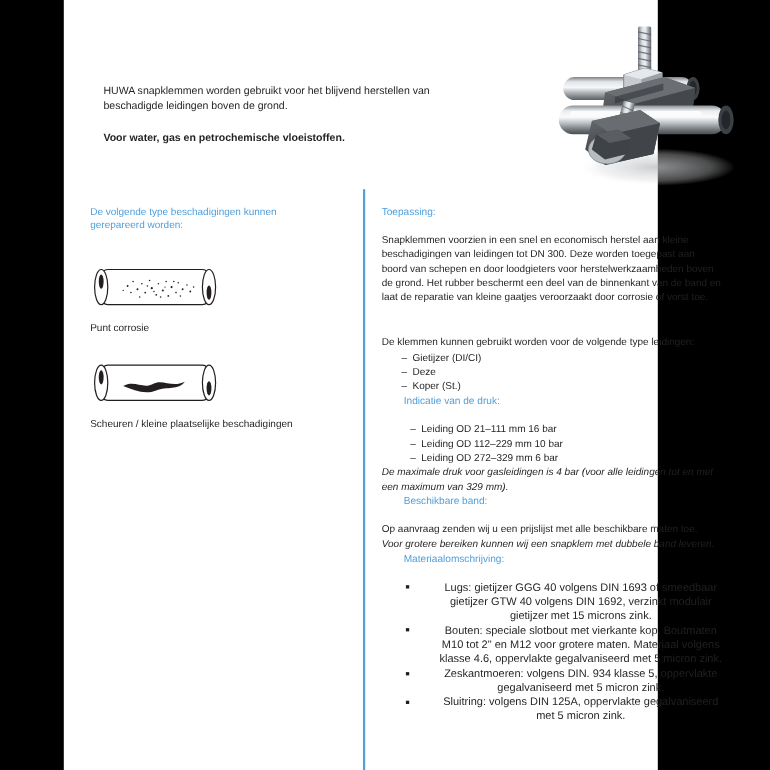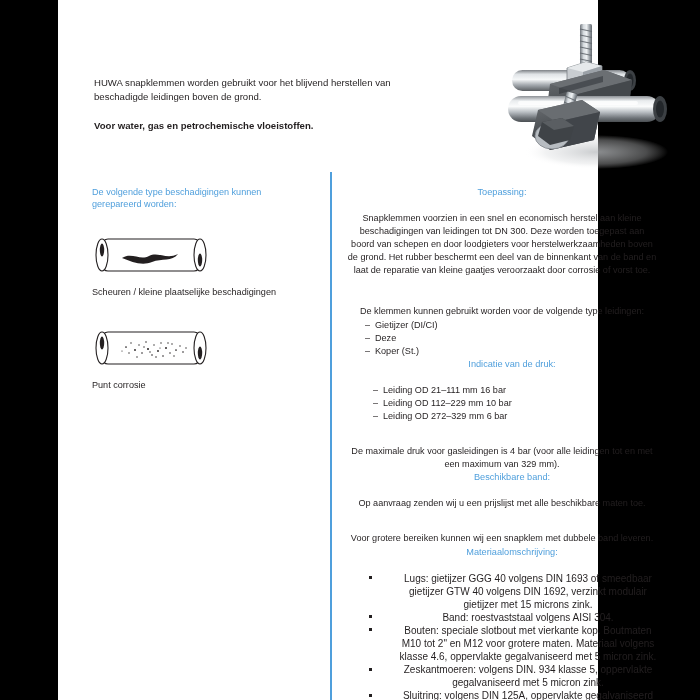--- a/index.html
+++ b/index.html
@@ -64,21 +64,21 @@
     left: 272px;
     top: 172px;
     width: 2px;
     height: 528px;
     background: #4f9fdc;
   }
 
   
   #left-col {
     position: absolute;
-    left: 34px;
+    left: 24px;
     top: 186px;
     width: 205px;
   }
   .blue-head {
     color: #4f9fdc;
     font-size: 9.1px;
     line-height: 12.4px;
     margin: 0;
   }
   .damage-figure {
@@ -104,24 +104,23 @@
   #right-col .sec-head {
     color: #4f9fdc;
     font-size: 9.2px;
     line-height: 13px;
     margin: 0 0 13px 0;
   }
   #right-col p {
     margin: 0;
     font-size: 9.1px;
     line-height: 13.1px;
-    text-align: center;
   }
   #right-col p.gap  { margin-top: 28px; }
-  #right-col p.gap2 { margin-top: 22px; }
+  #right-col p.gap2 { margin-top: 0; font-style: italic; }
   .dash-list {
     list-style: none;
     margin: 0;
     padding: 0 0 0 28px;
   }
   .dash-list li {
     font-size: 9.1px;
     line-height: 13.1px;
     position: relative;
   }
@@ -267,32 +266,20 @@
         <polygon points="38,104 58,100 70,108 66,122 46,127 34,118" fill="#3f4347"></polygon>
         <polygon points="38,104 58,100 70,108 50,112" fill="#5a5e62"></polygon>
       </g>
     </svg>
   </div>
 
   <div id="divider"></div>
 
   <div id="left-col">
     <p class="blue-head">De volgende type beschadigingen kunnen gerepareerd worden:</p>
-
-    <div class="damage-figure" id="figure-crack">
-      <svg width="118" height="48" viewBox="0 0 118 48">
-        <rect x="10" y="8" width="98" height="32" rx="6" fill="#ffffff" stroke="#231f20" stroke-width="1.1"></rect>
-        <ellipse cx="10" cy="24" rx="6" ry="16" fill="#ffffff" stroke="#231f20" stroke-width="1.1"></ellipse>
-        <ellipse cx="10" cy="19" rx="2.2" ry="6.5" fill="#231f20"></ellipse>
-        <ellipse cx="108" cy="24" rx="6" ry="16" fill="#ffffff" stroke="#231f20" stroke-width="1.1"></ellipse>
-        <ellipse cx="108" cy="29" rx="2.2" ry="6.5" fill="#231f20"></ellipse>
-        <path d="M30,27 C40,21 48,30 57,25 C66,20 74,29 86,23 C80,31 70,27 60,31 C50,35 40,31 30,27 Z" fill="#231f20"></path>
-      </svg>
-      <p class="fig-caption">Scheuren / kleine plaatselijke beschadigingen</p>
-    </div>
 
     <div class="damage-figure" id="figure-corrosion">
       <svg width="118" height="48" viewBox="0 0 118 48">
         <rect x="10" y="8" width="98" height="32" rx="6" fill="#ffffff" stroke="#231f20" stroke-width="1.1"></rect>
         <ellipse cx="10" cy="24" rx="6" ry="16" fill="#ffffff" stroke="#231f20" stroke-width="1.1"></ellipse>
         <ellipse cx="10" cy="19" rx="2.2" ry="6.5" fill="#231f20"></ellipse>
         <ellipse cx="108" cy="24" rx="6" ry="16" fill="#ffffff" stroke="#231f20" stroke-width="1.1"></ellipse>
         <ellipse cx="108" cy="29" rx="2.2" ry="6.5" fill="#231f20"></ellipse>
         <g fill="#231f20">
           <circle cx="34" cy="23" r="0.85"></circle>
@@ -320,20 +307,32 @@
           <circle cx="64" cy="33" r="0.75"></circle>
             <circle cx="76" cy="19" r="0.7"></circle>
           <circle cx="82" cy="32" r="0.7"></circle>
             <circle cx="94" cy="24" r="0.7"></circle>
           <circle cx="30" cy="27" r="0.6"></circle>
             <circle cx="68" cy="24" r="0.6"></circle>
         </g>
       </svg>
       <p class="fig-caption">Punt corrosie</p>
     </div>
+
+    <div class="damage-figure" id="figure-crack">
+      <svg width="118" height="48" viewBox="0 0 118 48">
+        <rect x="10" y="8" width="98" height="32" rx="6" fill="#ffffff" stroke="#231f20" stroke-width="1.1"></rect>
+        <ellipse cx="10" cy="24" rx="6" ry="16" fill="#ffffff" stroke="#231f20" stroke-width="1.1"></ellipse>
+        <ellipse cx="10" cy="19" rx="2.2" ry="6.5" fill="#231f20"></ellipse>
+        <ellipse cx="108" cy="24" rx="6" ry="16" fill="#ffffff" stroke="#231f20" stroke-width="1.1"></ellipse>
+        <ellipse cx="108" cy="29" rx="2.2" ry="6.5" fill="#231f20"></ellipse>
+        <path d="M30,27 C40,21 48,30 57,25 C66,20 74,29 86,23 C80,31 70,27 60,31 C50,35 40,31 30,27 Z" fill="#231f20"></path>
+      </svg>
+      <p class="fig-caption">Scheuren / kleine plaatselijke beschadigingen</p>
+    </div>
   </div>
 
   <div id="right-col">
 
     <p class="sec-head">Toepassing:</p>
     <p>Snapklemmen voorzien in een snel en economisch herstel aan kleine beschadigingen van leidingen tot DN 300. Deze worden toegepast aan boord van schepen en door loodgieters voor herstelwerkzaamheden boven de grond. Het rubber beschermt een deel van de binnenkant van de band en laat de reparatie van kleine gaatjes veroorzaakt door corrosie of vorst toe.</p>
 
     <p class="gap">De klemmen kunnen gebruikt worden voor de volgende type leidingen:</p>
     <ul class="dash-list">
       <li><span class="dash">–</span><span>Gietijzer (DI/CI)</span></li>
@@ -349,21 +348,20 @@
     </ul>
     <p class="gap2">De maximale druk voor gasleidingen is 4 bar (voor alle leidingen tot en met een maximum van 329 mm).</p>
 
     <p class="sec-head spaced">Beschikbare band:</p>
     <p>Op aanvraag zenden wij u een prijslijst met alle beschikbare maten toe.</p>
     <p class="gap2">Voor grotere bereiken kunnen wij een snapklem met dubbele band leveren.</p>
 
     <p class="sec-head spaced">Materiaalomschrijving:</p>
     <ul class="sq-list">
       <li><span class="sq"></span><span>Lugs: gietijzer GGG 40 volgens DIN 1693 of smeedbaar gietijzer GTW 40 volgens DIN 1692, verzinkt modulair gietijzer met 15 microns zink.</span></li>
-      <li><span class="sq"></span><span>Band: roestvaststaal volgens AISI 304.</span></li>
       <li><span class="sq"></span><span>Bouten: speciale slotbout met vierkante kop.  Boutmaten M10 tot 2" en M12 voor grotere maten. Materiaal volgens klasse 4.6, oppervlakte gegalvaniseerd met 5 micron zink.</span></li>
       <li><span class="sq"></span><span>Zeskantmoeren: volgens DIN. 934 klasse 5, oppervlakte gegalvaniseerd met 5 micron zink.</span></li>
       <li><span class="sq"></span><span>Sluitring: volgens DIN 125A, oppervlakte gegalvaniseerd met 5 micron zink.</span></li>
 
     </ul>
   </div>
 
 </div>
 
 </body></html>

